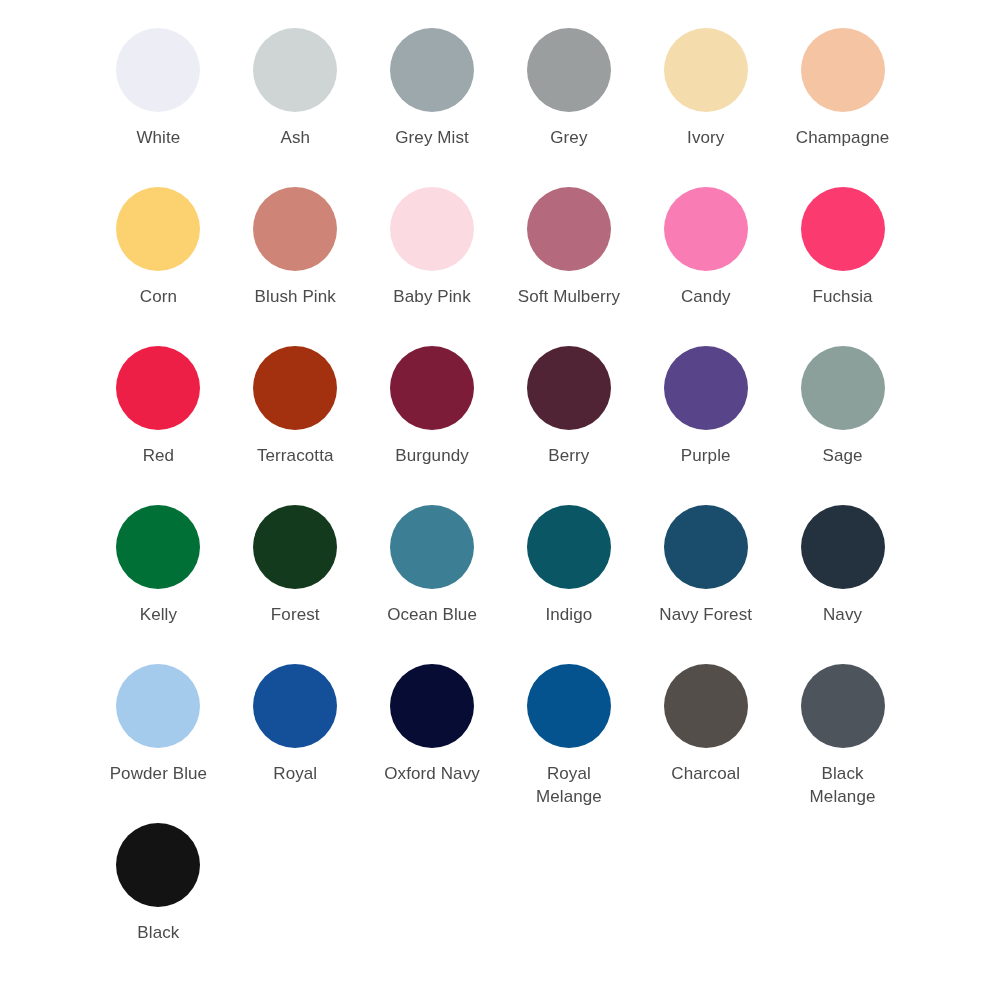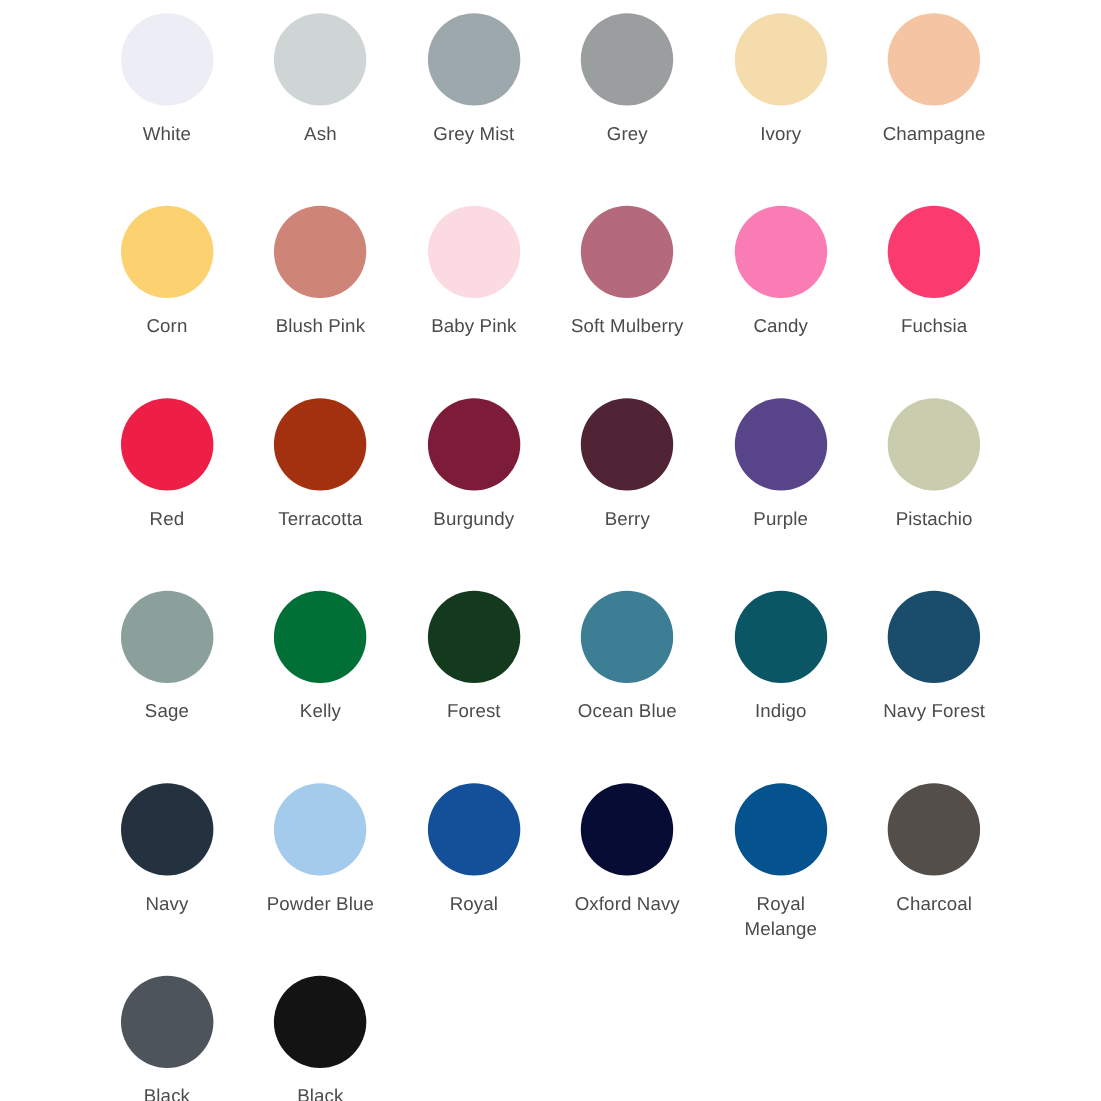--- a/index.html
+++ b/index.html
@@ -13,28 +13,27 @@
     height: 1001px;
     font-family: "Liberation Sans", "DejaVu Sans", sans-serif;
     -webkit-font-smoothing: antialiased;
     overflow: hidden;
   }
 
   #palette-grid {
     box-sizing: border-box;
     width: 1001px;
     height: 1001px;
-    padding: 12px 90px 0 90px;
+    padding: 28px 90px 0 90px;
     display: grid;
     grid-template-columns: repeat(6, 1fr);
     grid-auto-rows: 159px;
     column-gap: 0px;
     row-gap: 0px;
     align-content: start;
-    gap: 16px;
   }
 
   .swatch-cell {
     display: flex;
     flex-direction: column;
     align-items: center;
     justify-content: flex-start;
   }
 
   .swatch-dot {
@@ -122,24 +121,20 @@
     </div>
     <div class="swatch-cell">
       <span class="swatch-dot" title="Berry" style="background-color: rgb(80, 36, 53);"></span>
       <span class="swatch-label">Berry</span>
     </div>
     <div class="swatch-cell">
       <span class="swatch-dot" title="Purple" style="background-color: rgb(88, 68, 137);"></span>
       <span class="swatch-label">Purple</span>
     </div>
     <div class="swatch-cell">
-      <span class="swatch-dot" title="Pistachio" style="background-color: rgb(202, 204, 174);"></span>
-      <span class="swatch-label">Pistachio</span>
-    </div>
-    <div class="swatch-cell">
       <span class="swatch-dot" title="Sage" style="background-color: rgb(139, 160, 155);"></span>
       <span class="swatch-label">Sage</span>
     </div>
     <div class="swatch-cell">
       <span class="swatch-dot" title="Kelly" style="background-color: rgb(0, 112, 55);"></span>
       <span class="swatch-label">Kelly</span>
     </div>
     <div class="swatch-cell">
       <span class="swatch-dot" title="Forest" style="background-color: rgb(20, 58, 30);"></span>
       <span class="swatch-label">Forest</span>

